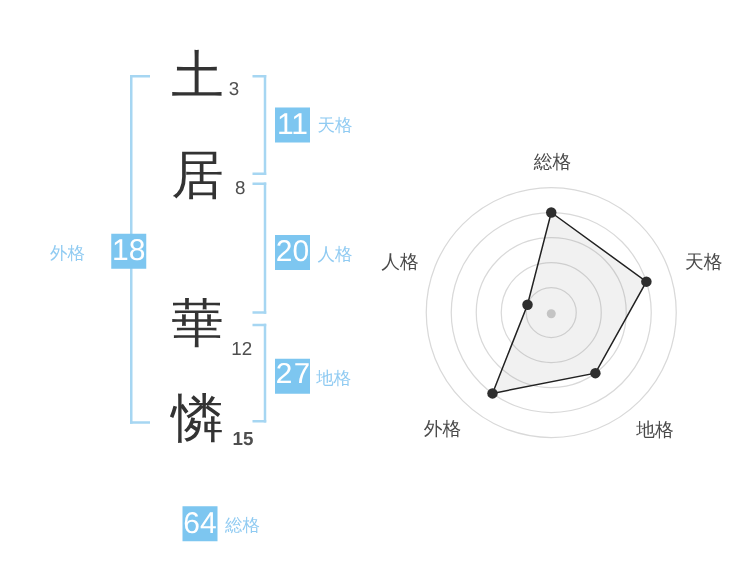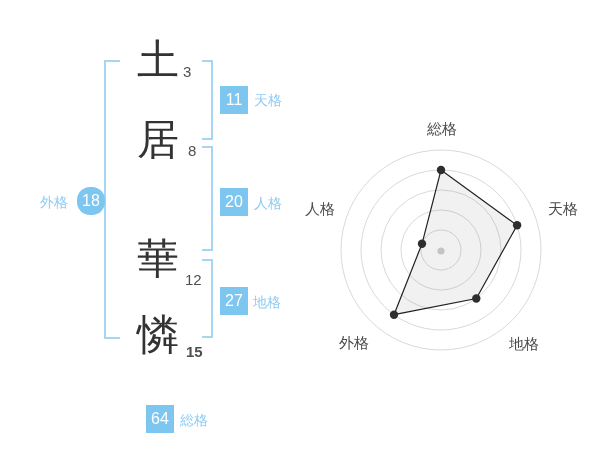--- a/index.html
+++ b/index.html
@@ -45,21 +45,21 @@
     border-top-width: 2px;
     border-bottom-width: 2px;
   }
   
   .badge {
     position: absolute;
     width: 28px;
     height: 28px;
     background: #7dc6f0;
     color: #ffffff;
-    font-size: 16px;
+    font-size: 24px;
     line-height: 28px;
     text-align: center;
   }
   .kaku-label {
     position: absolute;
     font-size: 14px;
     line-height: 15px;
     color: #90cbf2;
   }
   
@@ -93,26 +93,26 @@
 
   <div class="stroke-num" style="left:183px; top:64px;">3</div>
   <div class="stroke-num" style="left:188px; top:143px;">8</div>
   <div class="stroke-num" style="left:185px; top:272px;">12</div>
   <div class="stroke-num" style="left:186px; top:344px;font-weight:bold;">15</div>
 
   <div class="badge" style="left:220px; top:86px;">11</div>
   <div class="kaku-label" style="left:254px; top:93px;">天格</div>
 
   <div class="kaku-label" style="left:40px; top:195px;">外格</div>
-  <div class="badge" style="left:77px; top:187px;border-radius:13px;">18</div>
+  <div class="badge" style="left:89px; top:187px;">18</div>
 
   <div class="badge" style="left:220px; top:188px;">20</div>
   <div class="kaku-label" style="left:254px; top:196px;">人格</div>
 
-  <div class="badge" style="left:220px; top:287px;">27</div>
+  <div class="badge" style="left:220px; top:287px;font-family:Liberation Mono, monospace;">27</div>
   <div class="kaku-label" style="left:253px; top:295px;">地格</div>
 
   <div class="badge" style="left:146px; top:405px;">64</div>
   <div class="kaku-label" style="left:180px; top:413px;">総格</div>
 
   <svg id="radar" viewBox="0 0 280 280" xmlns="http://www.w3.org/2000/svg">
     <g id="radar-rings">
         <circle cx="140" cy="140" r="20" fill="none" stroke="#d9d9d9" stroke-width="1"></circle>
         <circle cx="140" cy="140" r="40" fill="none" stroke="#d9d9d9" stroke-width="1"></circle>
         <circle cx="140" cy="140" r="60" fill="none" stroke="#d9d9d9" stroke-width="1"></circle>

